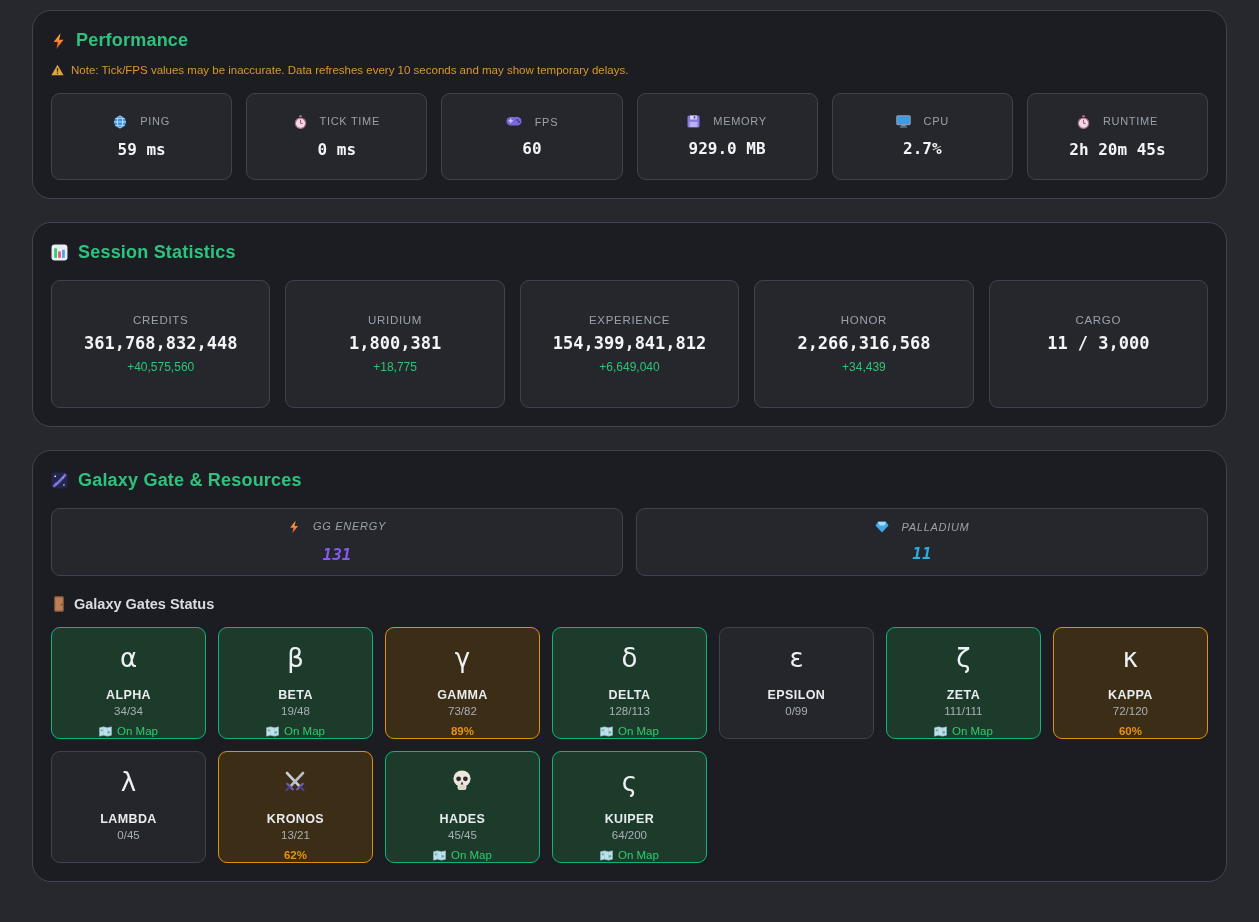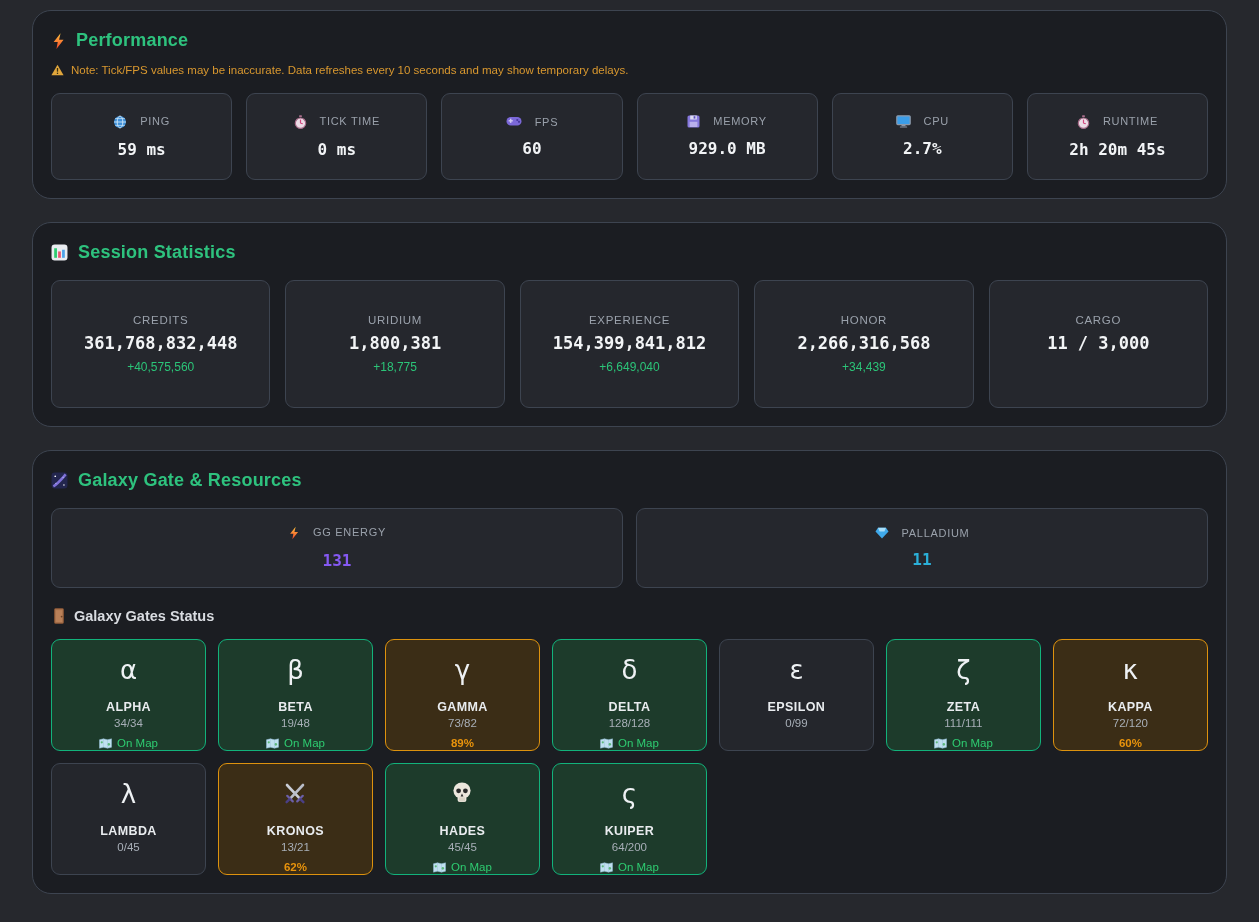--- a/index.html
+++ b/index.html
@@ -33,21 +33,21 @@
   
   .metric-card { height:87px; gap:11px; }
   .m-label { display:flex; align-items:flex-start; gap:13px; font-size:11px; color:#9aa1ab; letter-spacing:.7px; }
   .m-value { font-family:"DejaVu Sans Mono",monospace; font-weight:bold; font-size:16px; color:#f2f4f6; }
   
   .stat-card { height:128px; gap:7px; }
   .s-label { font-size:11.5px; color:#9aa1ab; letter-spacing:.7px; }
   .s-value { font-family:"DejaVu Sans Mono",monospace; font-weight:bold; font-size:17px; color:#f2f4f6; }
   .s-delta { font-size:12px; color:#2bc478; min-height:15px; }
   
-  .resource-card { height:80px; gap:11px; }
+  .resource-card { height:68px; gap:11px;font-style:italic; }
   .r-value { font-family:"DejaVu Sans Mono",monospace; font-weight:bold; font-size:16px; }
   .r-value.purple { color:#8559f2; }
   .r-value.cyan  { color:#2bb0d9; }
   
   .sub-title { display:flex; align-items:center; gap:9px; margin:20px 0 15px 2px; }
   .sub-title .t { font-size:14.5px; font-weight:bold; color:#d9dce1; }
   .gates-row { display:flex; gap:12px; margin-bottom:12px; }
   .gates-row:last-child { margin-bottom:0; }
   .gate {
     width:calc((100% - 72px)/7);
@@ -320,21 +320,21 @@
       <div class="g-glyph">γ</div>
       <div class="g-name">GAMMA</div>
       <div class="g-count">73/82</div>
       <div class="g-status">
         <span class="pct">89%</span>
       </div>
     </div>
     <div class="gate green">
       <div class="g-glyph">δ</div>
       <div class="g-name">DELTA</div>
-      <div class="g-count">128/128</div>
+      <div class="g-count">128/113</div>
       <div class="g-status">
         <span class="icon">
             <svg width="13" height="11" viewBox="0 0 14 11">
               <polygon points="0.5,1.5 4.8,0.5 9.2,1.5 13.5,0.5 13.5,9.5 9.2,10.5 4.8,9.5 0.5,10.5" fill="#bfe0ef" stroke="#8fb8d0" stroke-width="0.6"></polygon>
               <circle cx="3" cy="4.2" r="1.2" fill="#5cb87a"></circle>
               <circle cx="10.5" cy="6.4" r="1.4" fill="#5cb87a"></circle>
               <line x1="4.8" y1="0.5" x2="4.8" y2="9.5" stroke="#9fc6da" stroke-width="0.6"></line>
               <line x1="9.2" y1="1.5" x2="9.2" y2="10.5" stroke="#9fc6da" stroke-width="0.6"></line>
             </svg>
           </span>

